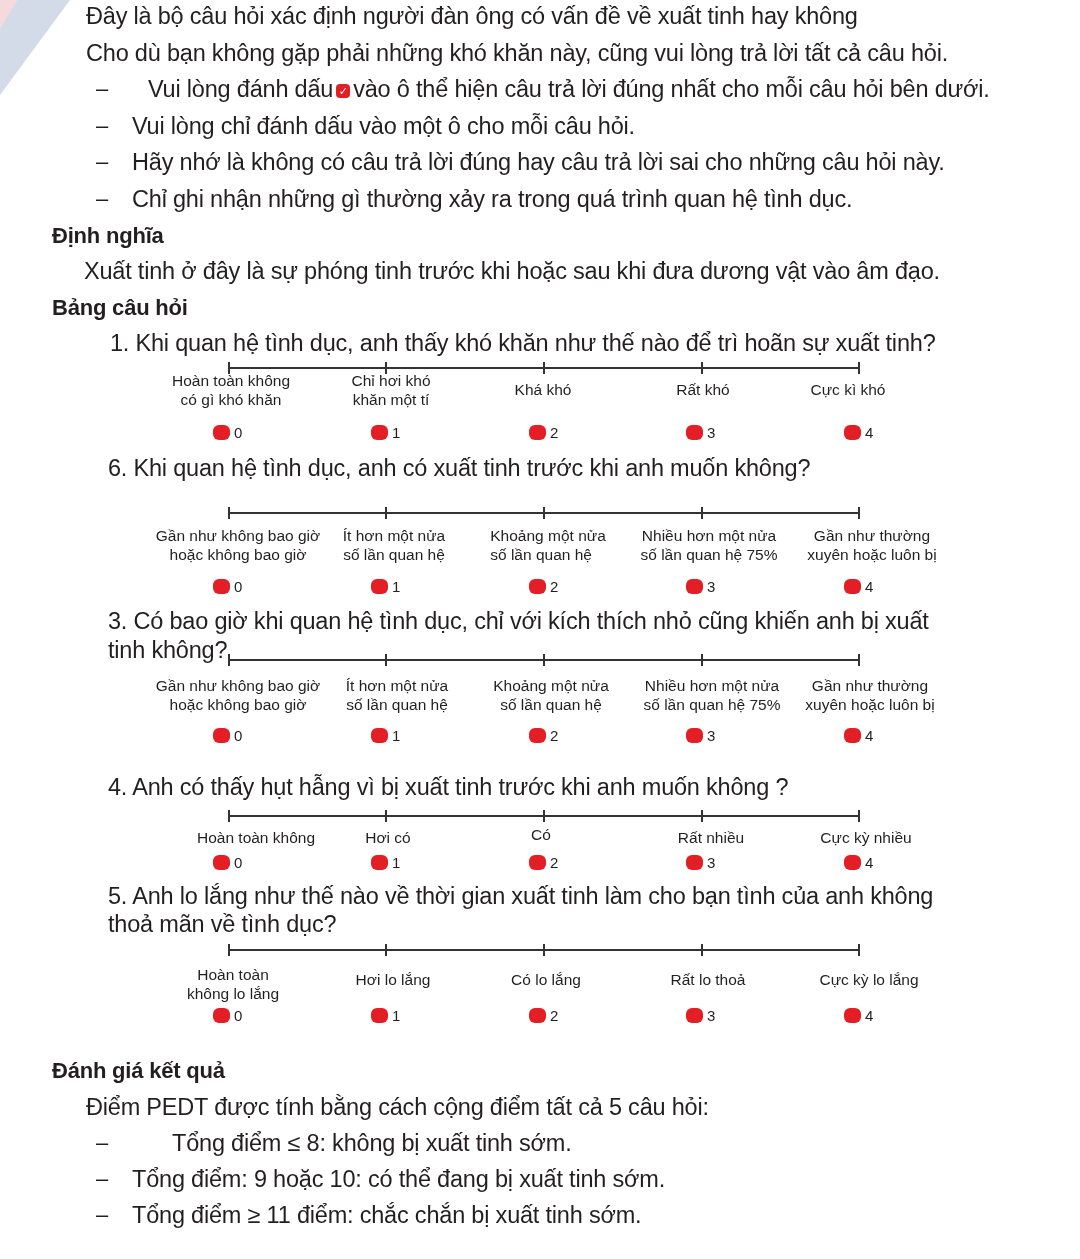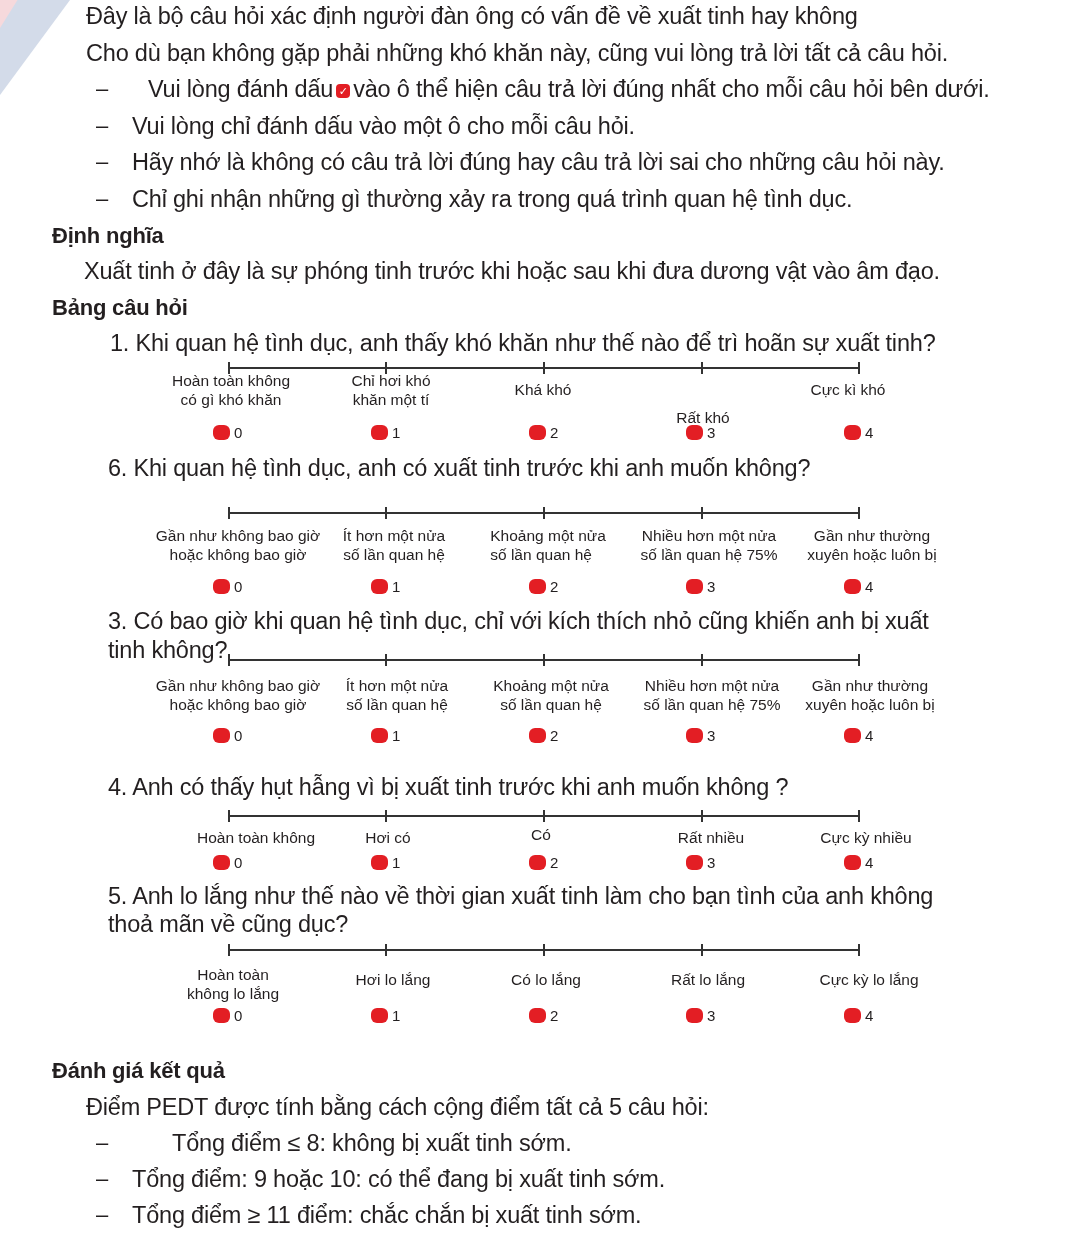--- a/index.html
+++ b/index.html
@@ -72,21 +72,21 @@
     <div>Hoàn toàn không</div>
     <div>có gì khó khăn</div>
   </div>
 <div class="opt-label" style="left:391px; top:371px;">
     <div>Chỉ hơi khó</div>
     <div>khăn một tí</div>
   </div>
 <div class="opt-label" style="left:543px; top:380px;">
     <div>Khá khó</div>
   </div>
-<div class="opt-label" style="left:703px; top:380px;margin-top:28px;">
+<div class="opt-label" style="left:703px; top:380px;">
     <div>Rất khó</div>
   </div>
 <div class="opt-label" style="left:848px; top:380px;">
     <div>Cực kì khó</div>
   </div>
 <div class="marker" style="left:213px; top:424px;">
     <span class="dot"></span>
     <span>0</span>
   </div>
 <div class="marker" style="left:371px; top:424px;">
@@ -246,41 +246,41 @@
 <div class="marker" style="left:686px; top:854px;">
     <span class="dot"></span>
     <span>3</span>
   </div>
 <div class="marker" style="left:844px; top:854px;">
     <span class="dot"></span>
     <span>4</span>
   </div>
 
 <div class="txt" style="left:108px; top:883px;">5. Anh lo lắng như thế nào về thời gian xuất tinh làm cho bạn tình của anh không</div>
-<div class="txt" style="left:108px; top:911px;">thoả mãn về cũng dục?</div>
+<div class="txt" style="left:108px; top:911px;">thoả mãn về tình dục?</div>
 <div class="scale" style="top:944px;">
   <div class="line"></div>
   <div class="tick" style="left:0"></div>
     <div class="tick" style="left:157px"></div>
     <div class="tick" style="left:315px"></div>
     <div class="tick" style="left:473px"></div>
     <div class="tick" style="left:630px"></div>
 </div>
 <div class="opt-label" style="left:233px; top:965px;">
     <div>Hoàn toàn</div>
     <div>không lo lắng</div>
   </div>
 <div class="opt-label" style="left:393px; top:970px;">
     <div>Hơi lo lắng</div>
   </div>
 <div class="opt-label" style="left:546px; top:970px;">
     <div>Có lo lắng</div>
   </div>
 <div class="opt-label" style="left:708px; top:970px;">
-    <div>Rất lo lắng</div>
+    <div>Rất lo thoả</div>
   </div>
 <div class="opt-label" style="left:869px; top:970px;">
     <div>Cực kỳ lo lắng</div>
   </div>
 <div class="marker" style="left:213px; top:1007px;">
     <span class="dot"></span>
     <span>0</span>
   </div>
 <div class="marker" style="left:371px; top:1007px;">
     <span class="dot"></span>

